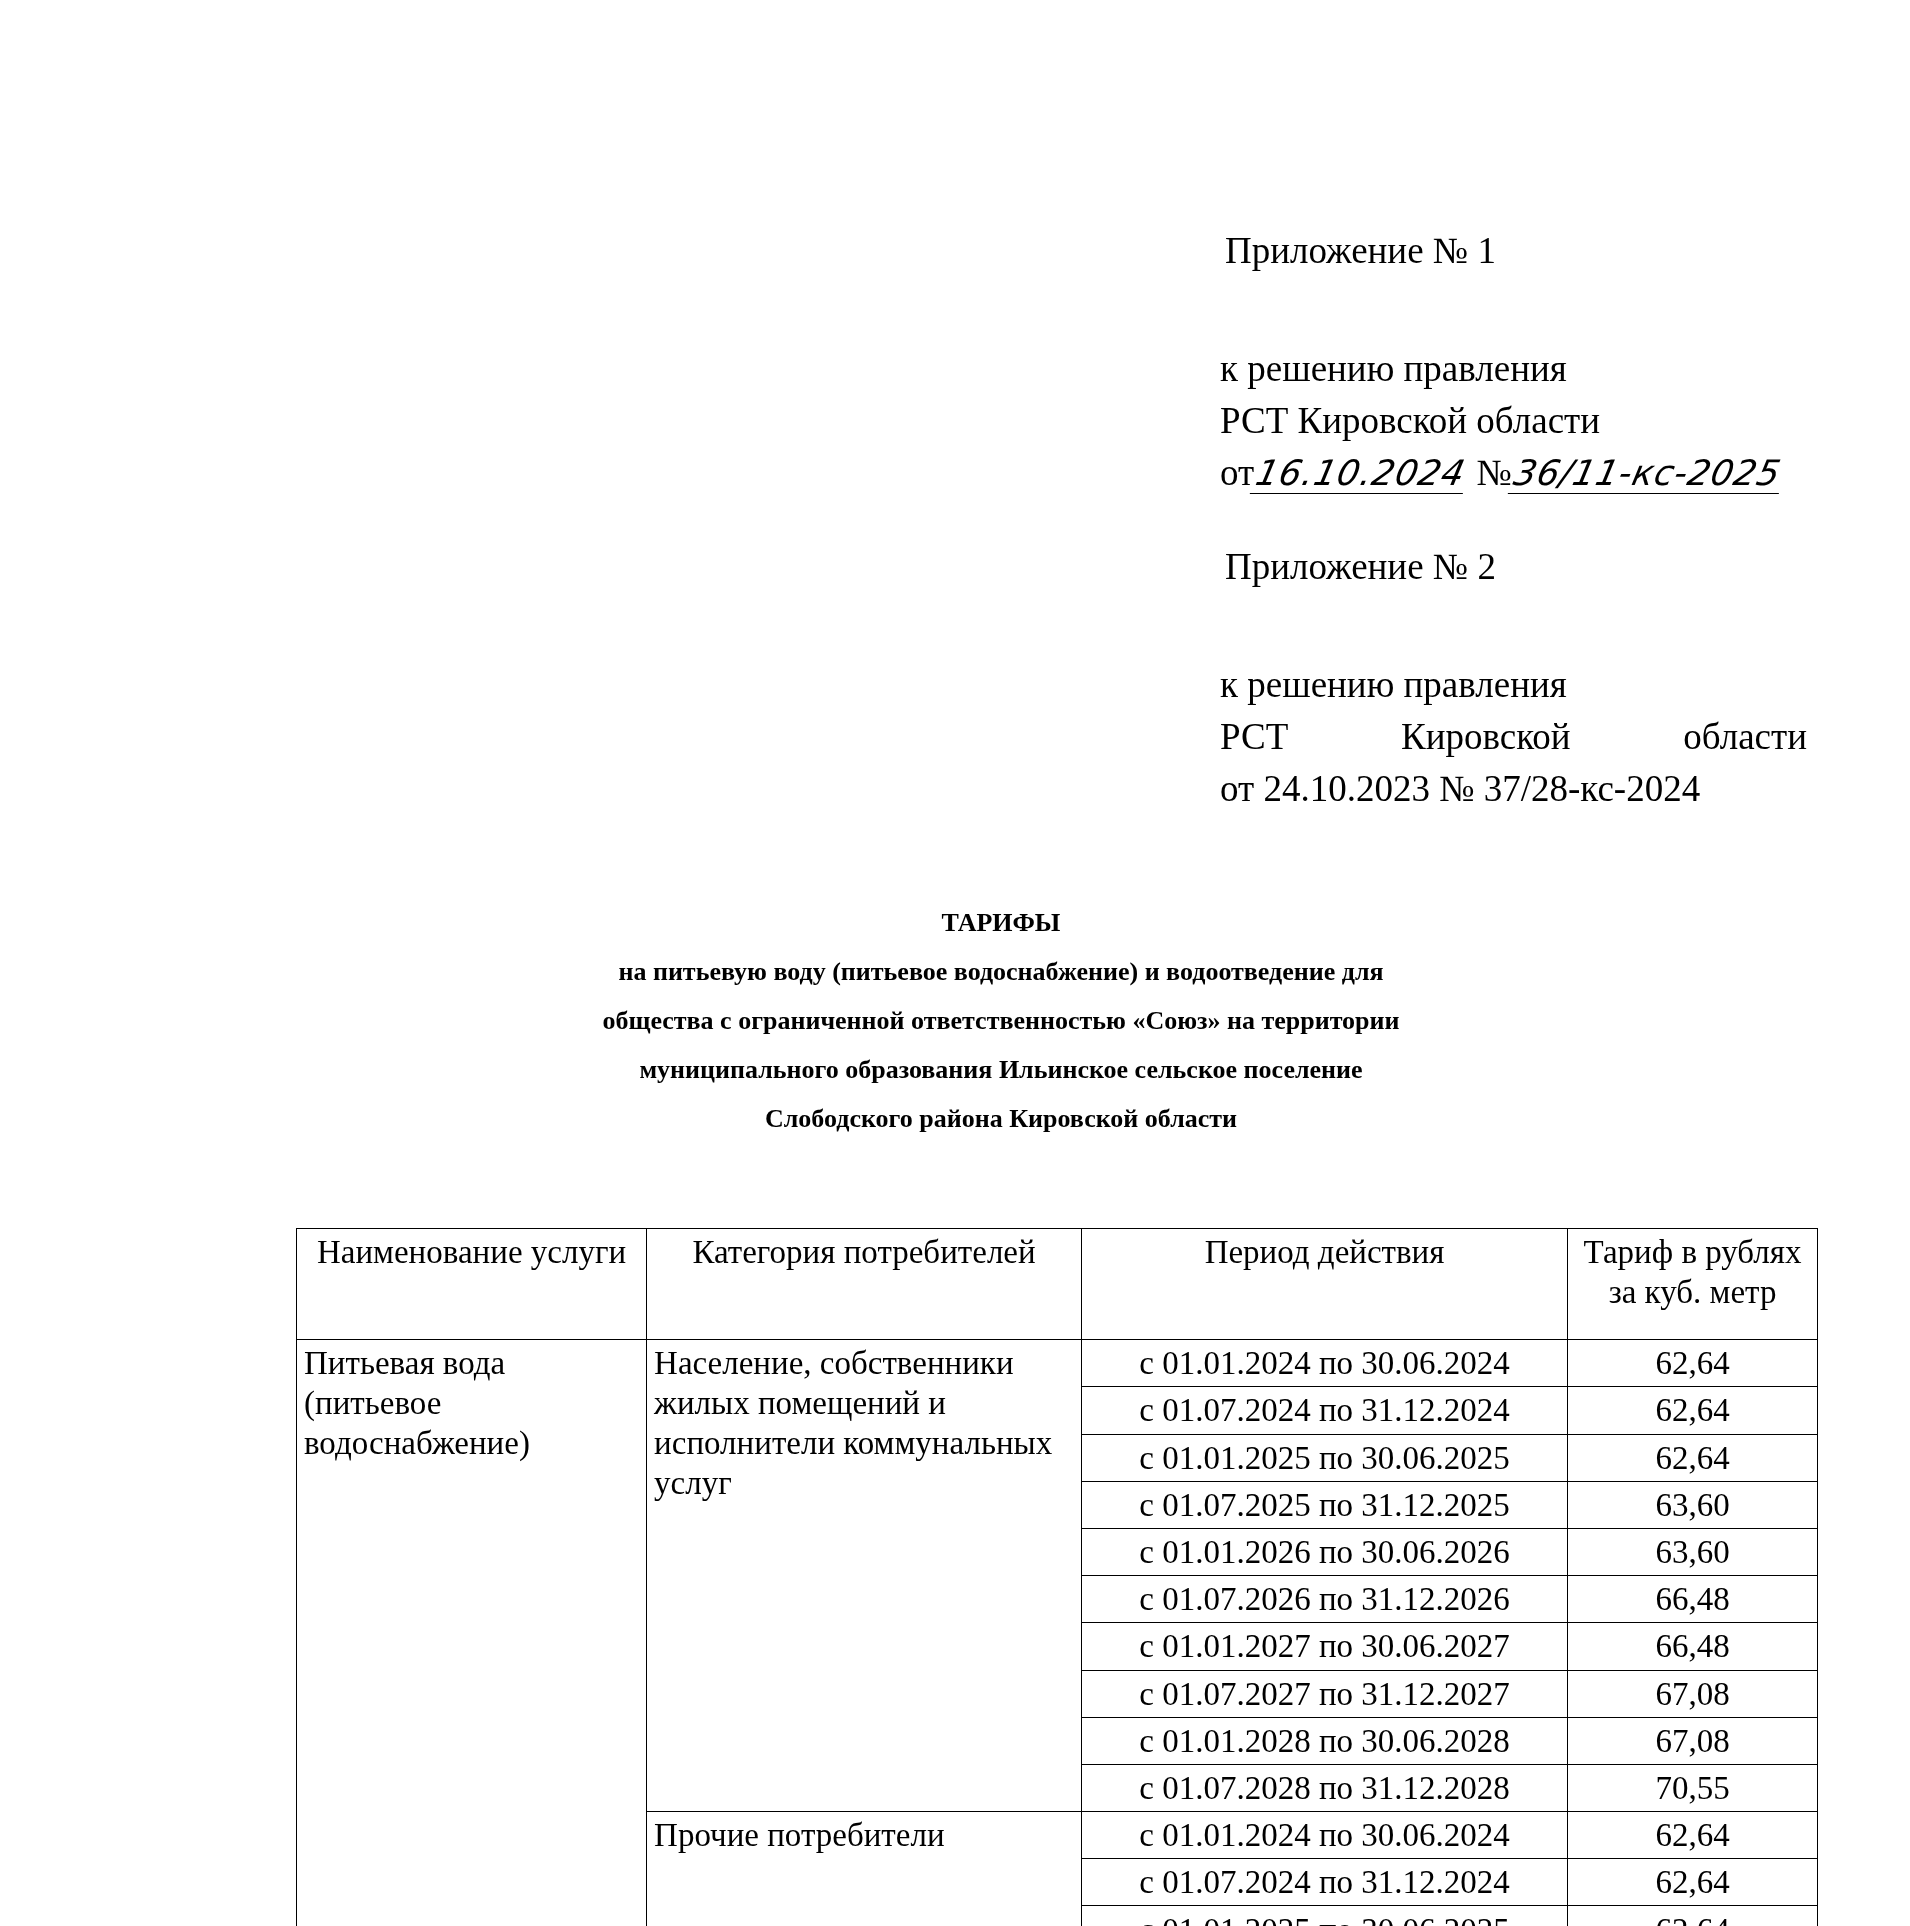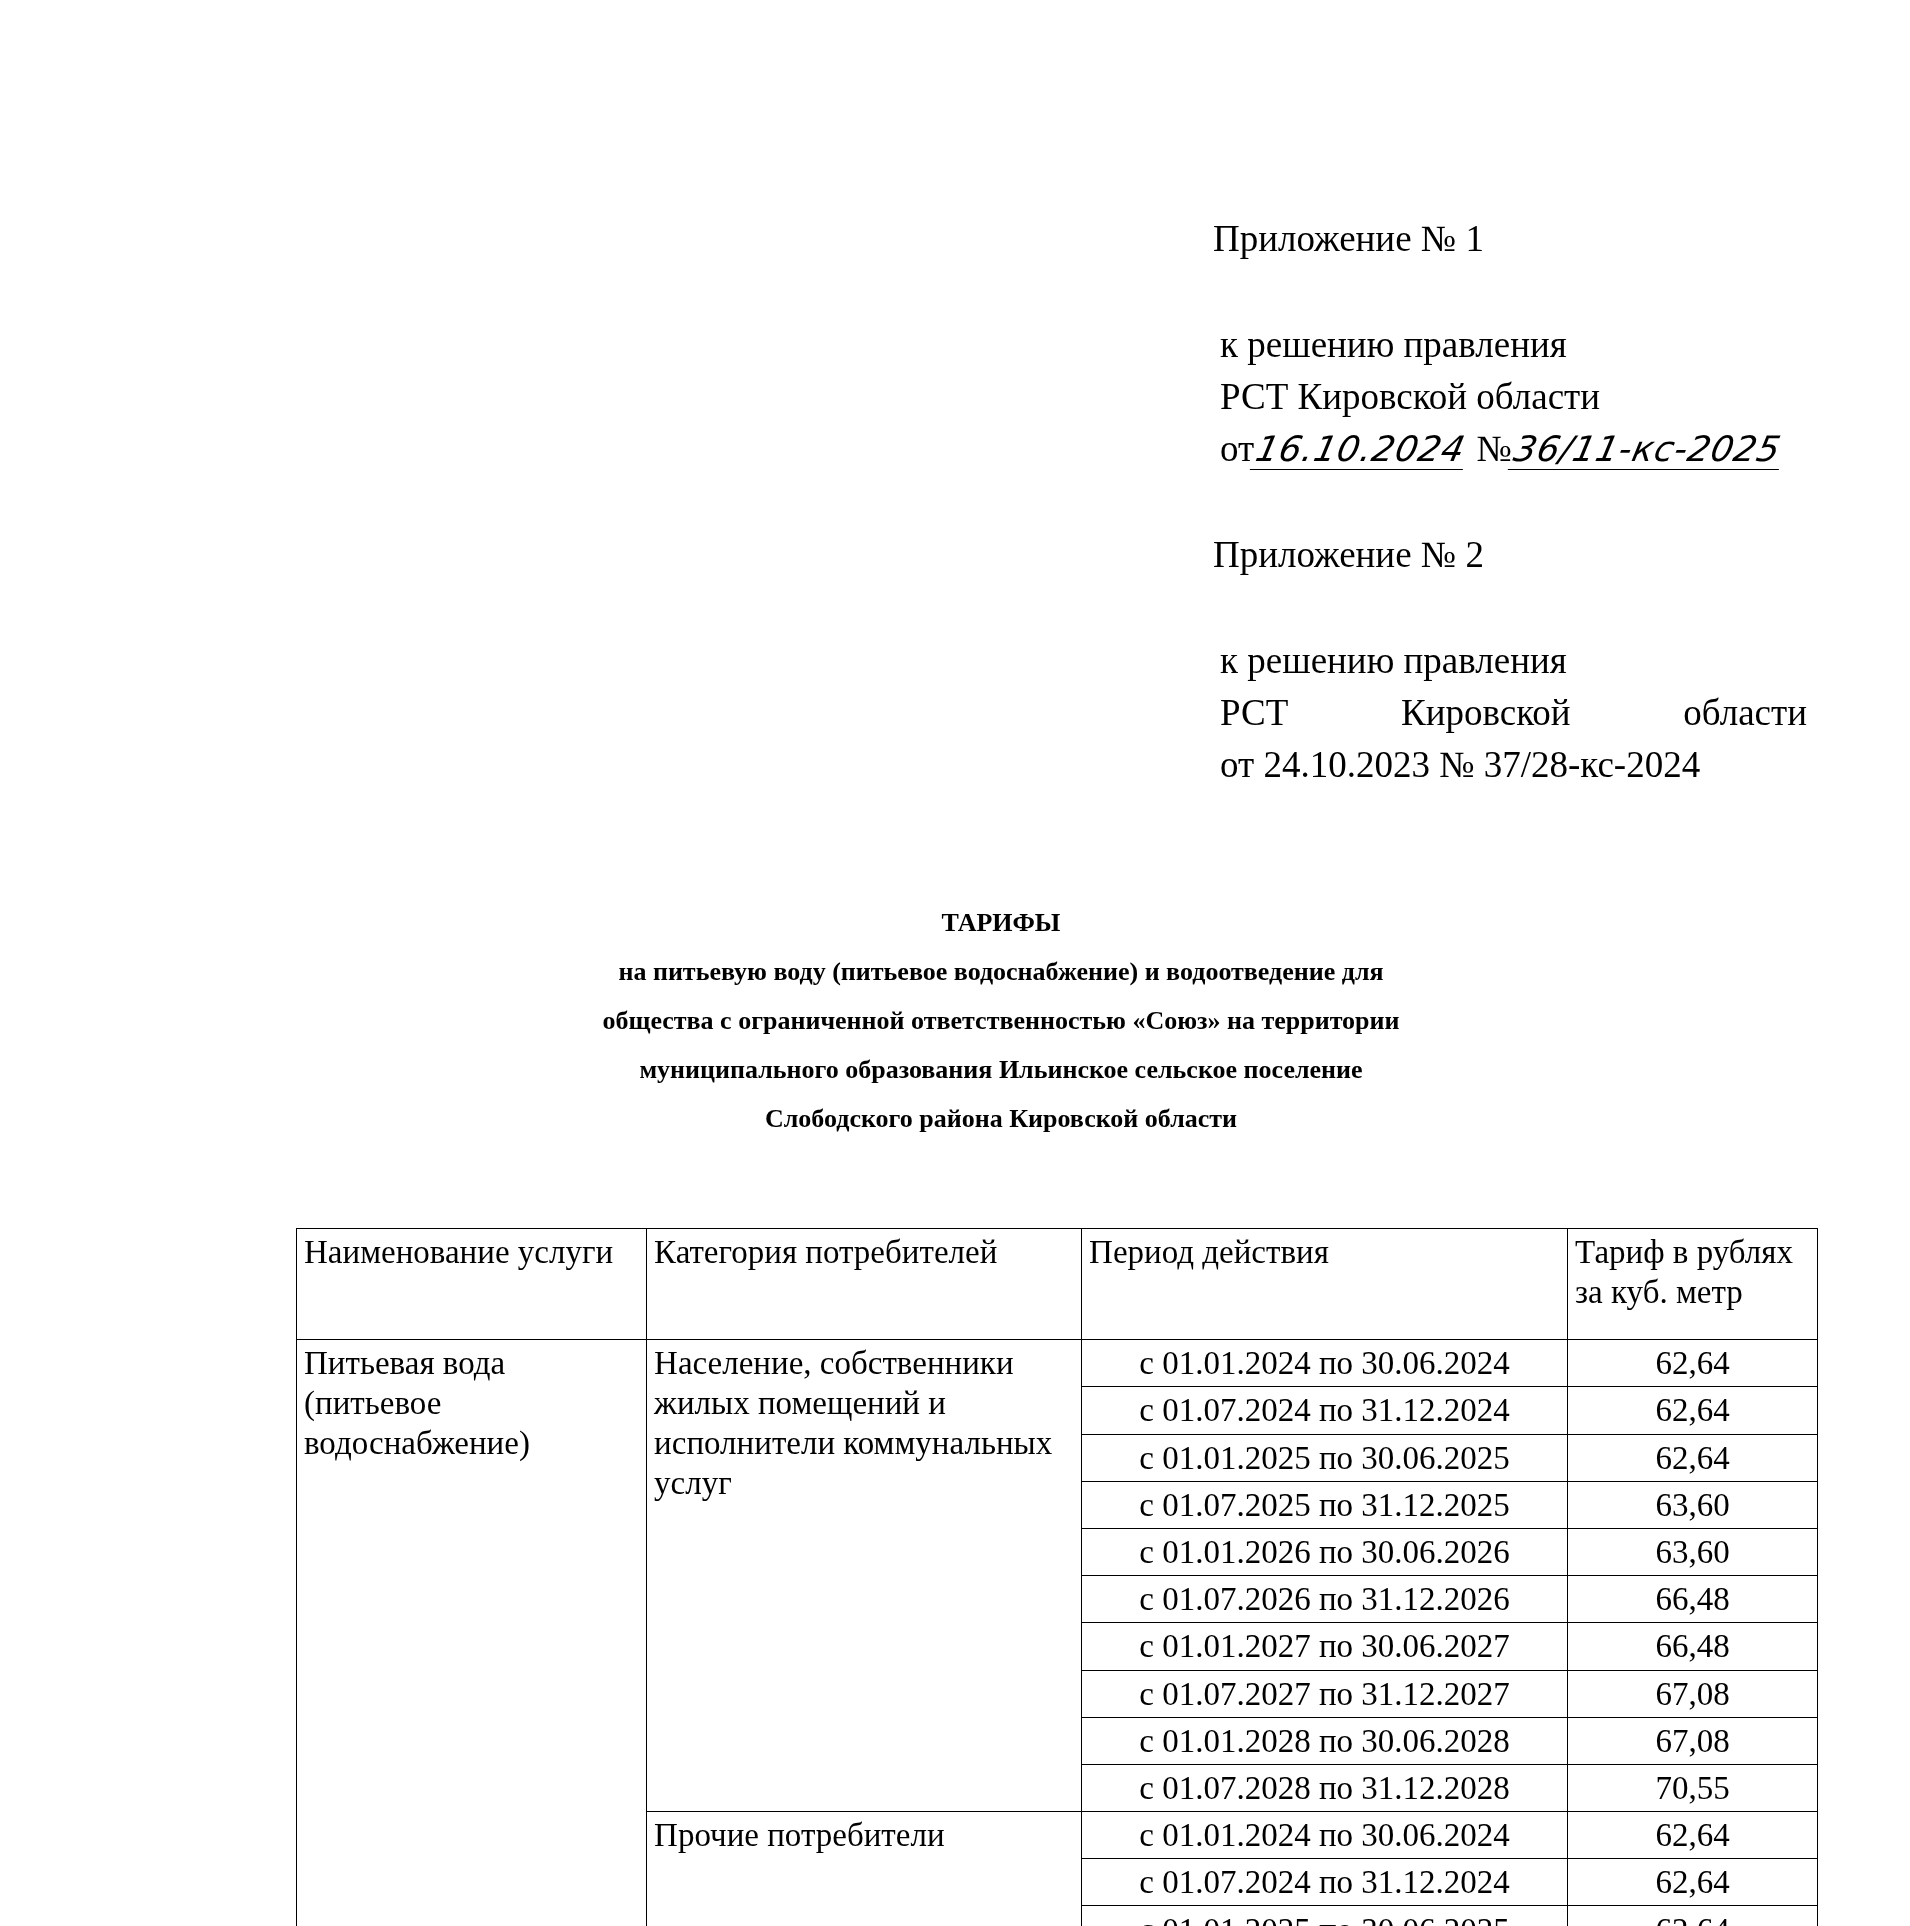--- a/index.html
+++ b/index.html
@@ -4,21 +4,21 @@
 <style>
   html, body { margin: 0; padding: 0; background: #ffffff; }
   body {
     width: 1911px; height: 2702px; position: relative; overflow: hidden;
     font-family: "Liberation Serif", "DejaVu Serif", serif; color: #000;
   }
   .appendix {
     position: absolute; left: 1213px; width: 601px;
     font-size: 37px; line-height: 45px;
   }
-  .appendix .title { margin: 0; }
+  .appendix .title { margin: 12px; }
   .appendix .gap { height: 54px; }
   .appendix p { margin: 7px; }
   .justify { text-align: justify; text-align-last: justify; }
   .hand {
     font-family: "DejaVu Sans", sans-serif; font-style: italic;
     font-size: 35px; letter-spacing: 0.8px;
     border-bottom: 1.9px solid #000; display: inline-block;
     line-height: 39px; padding: 0 2.3px;
     transform: skewX(-12deg);
   }
@@ -31,21 +31,21 @@
   }
   .heading p { margin: 0; }
 
   table.tariffs {
     position: absolute; left: 296px; top: 1228px; width: 1522px;
     border-collapse: collapse; font-size: 33px; line-height: 40px;
   }
   table.tariffs td, table.tariffs th {
     border: 1.9px solid #000; padding: 3.1px 7px; vertical-align: top; font-weight: normal;
   }
-  table.tariffs th { text-align: left; height: 104px; }
+  table.tariffs th { text-align: center; height: 104px; }
   .col1 { width: 347px; }
   .col2 { width: 443px; margin-top: 21px; }
   .col3 { width: 482px; }
   .col4 { width: 250px; }
   td.service { text-align: left; }
   td.category { text-align: left; }
   td.period { text-align: center; white-space: nowrap; padding-top: 2.3px; padding-bottom: 2.3px; }
   td.tariff { text-align: center; padding-top: 2.3px; padding-bottom: 2.3px; }
 </style>
 </head>

